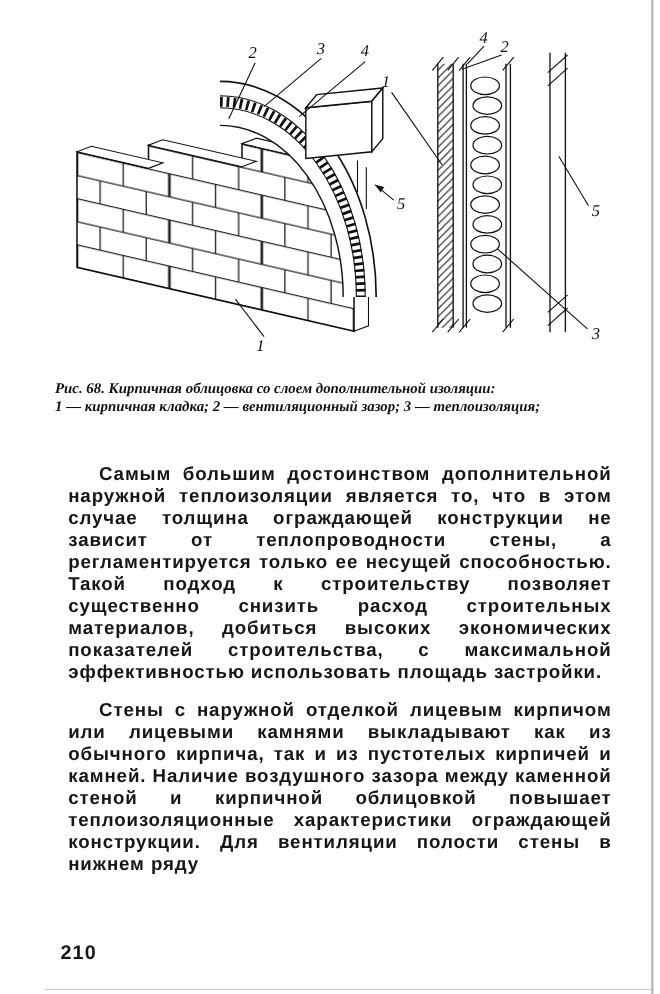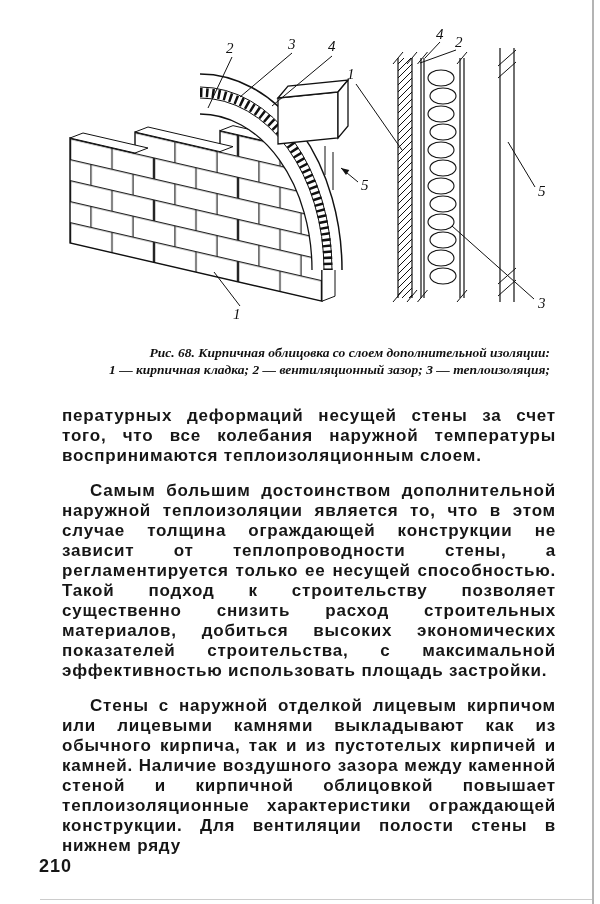--- a/index.html
+++ b/index.html
@@ -5,33 +5,33 @@
   html,body { margin:0; padding:0; background:#e8e8e8; }
   .page {
     position:relative; width:600px; height:904px; margin:0 auto;
     background:#ffffff; overflow:hidden; color:#1a1a1a;
     font-family:"Liberation Sans", sans-serif;
   }
   .figure-svg { position:absolute; top:0; left:0; }
   .fig-label { font:italic 15px "Liberation Serif", serif; fill:#111; }
   .caption {
     position:absolute; top:344px; left:50px; width:500px;
-    text-align:right; font-family:"Liberation Serif", serif;
+    text-align:left; font-family:"Liberation Serif", serif;
     font-style:italic; font-weight:bold; font-size:13.5px; line-height:17px;
     color:#111;
   }
   .body-text {
     position:absolute; top:406px; left:62px; width:494px;
     font-size:17px; line-height:20px; font-weight:bold;
     letter-spacing:0.8px; text-align:justify; color:#161616;
   }
   .body-text p { margin:0; }
   .body-text p.indent { text-indent:28px;margin-top:15px; }
   .page-number {
-    position:absolute; left:39px; top:856px;
+    position:absolute; left:55px; top:856px;
     font-size:18px; font-weight:bold; letter-spacing:1px; color:#161616;
   }
   .scan-edge-right {
     position:absolute; top:0; left:592px; width:2px; height:904px;
     background:#777; opacity:.55;
   }
   .scan-edge-bottom {
     position:absolute; top:899px; left:40px; width:552px; height:1px;
     background:#999; opacity:.5;
   }
@@ -139,21 +139,20 @@
       <text class="fig-label" x="538" y="308">3</text>
     </g>
   </svg>
 
   <div class="caption">
     <div>Рис. 68. Кирпичная облицовка со слоем дополнительной изоляции:</div>
     <div>1 — кирпичная кладка; 2 — вентиляционный зазор; 3 — теплоизоляция;</div>
   </div>
 
   <div class="body-text">
-    <p>пературных деформаций несущей стены за счет того, что все колебания наружной температуры воспринимаются теплоизоляционным слоем.</p>
     <p class="indent">Самым большим достоинством дополнительной наружной теплоизоляции является то, что в этом случае толщина ограждающей конструкции не зависит от теплопроводности стены, а регламентируется только ее несущей способностью. Такой подход к строительству позволяет существенно снизить расход строительных материалов, добиться высоких экономических показателей строительства, с максимальной эффективностью использовать площадь застройки.</p>
     <p class="indent">Стены с наружной отделкой лицевым кирпичом или лицевыми камнями выкладывают как из обычного кирпича, так и из пустотелых кирпичей и камней. Наличие воздушного зазора между каменной стеной и кирпичной облицовкой повышает теплоизоляционные характеристики ограждающей конструкции. Для вентиляции полости стены в нижнем ряду</p>
   </div>
 
   <div class="page-number">210</div>
 
   <div class="scan-edge-right"></div>
   <div class="scan-edge-bottom"></div>
 </div>
 

